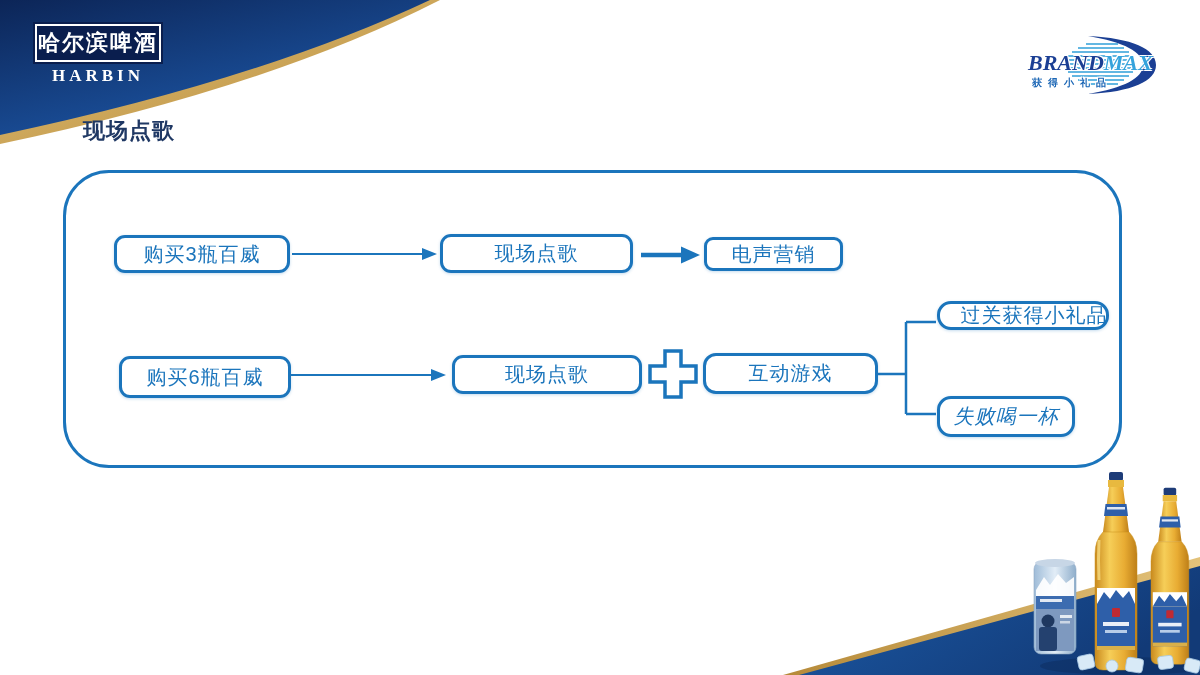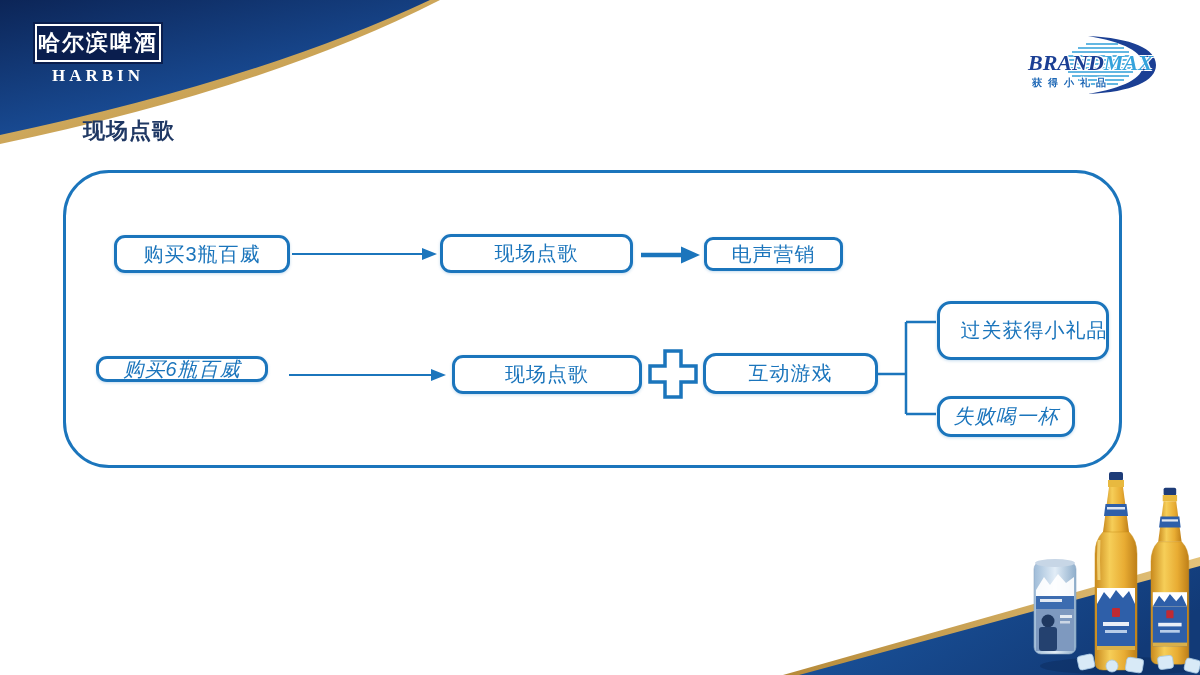--- a/index.html
+++ b/index.html
@@ -59,24 +59,24 @@
     position:absolute; z-index:3; background:#fff;
     border:3px solid #1B75BC; border-radius:11px;
     color:#1B75BC; font-size:20px; letter-spacing:1px; white-space:nowrap;
     display:flex; align-items:center; justify-content:center;
     box-shadow:0 1px 3px rgba(27,117,188,0.25);
     box-sizing:border-box;
   }
   .b1 { left:114px; top:235px; width:176px; height:38px;text-align:center; }
   .b2 { left:440px; top:234px; width:193px; height:39px; }
   .b3 { left:704px; top:237px; width:139px; height:34px; border-radius:9px; }
-  .b4 { left:96px; top:356px; width:172px; height:26px;font-style:italic; }
+  .b4 { left:119px; top:356px; width:172px; height:42px; }
   .b5 { left:452px; top:355px; width:190px; height:39px; }
   .b6 { left:703px; top:353px; width:175px; height:41px; border-radius:13px; }
-  .b7 { left:937px; top:301px; width:172px; height:59px; border-radius:14px;padding-left:22px; }
+  .b7 { left:937px; top:301px; width:172px; height:29px; border-radius:14px;padding-left:22px; }
   .b8 { left:937px; top:396px; width:138px; height:41px; border-radius:14px;font-style:italic; }
 
   
   .corner-bottom { left:0; top:0; z-index:1; pointer-events:none; }
   .beer-art { right:-8px; bottom:0; z-index:2; pointer-events:none; }
 </style>
 </head>
 <body>
 
 <div class="slide">

